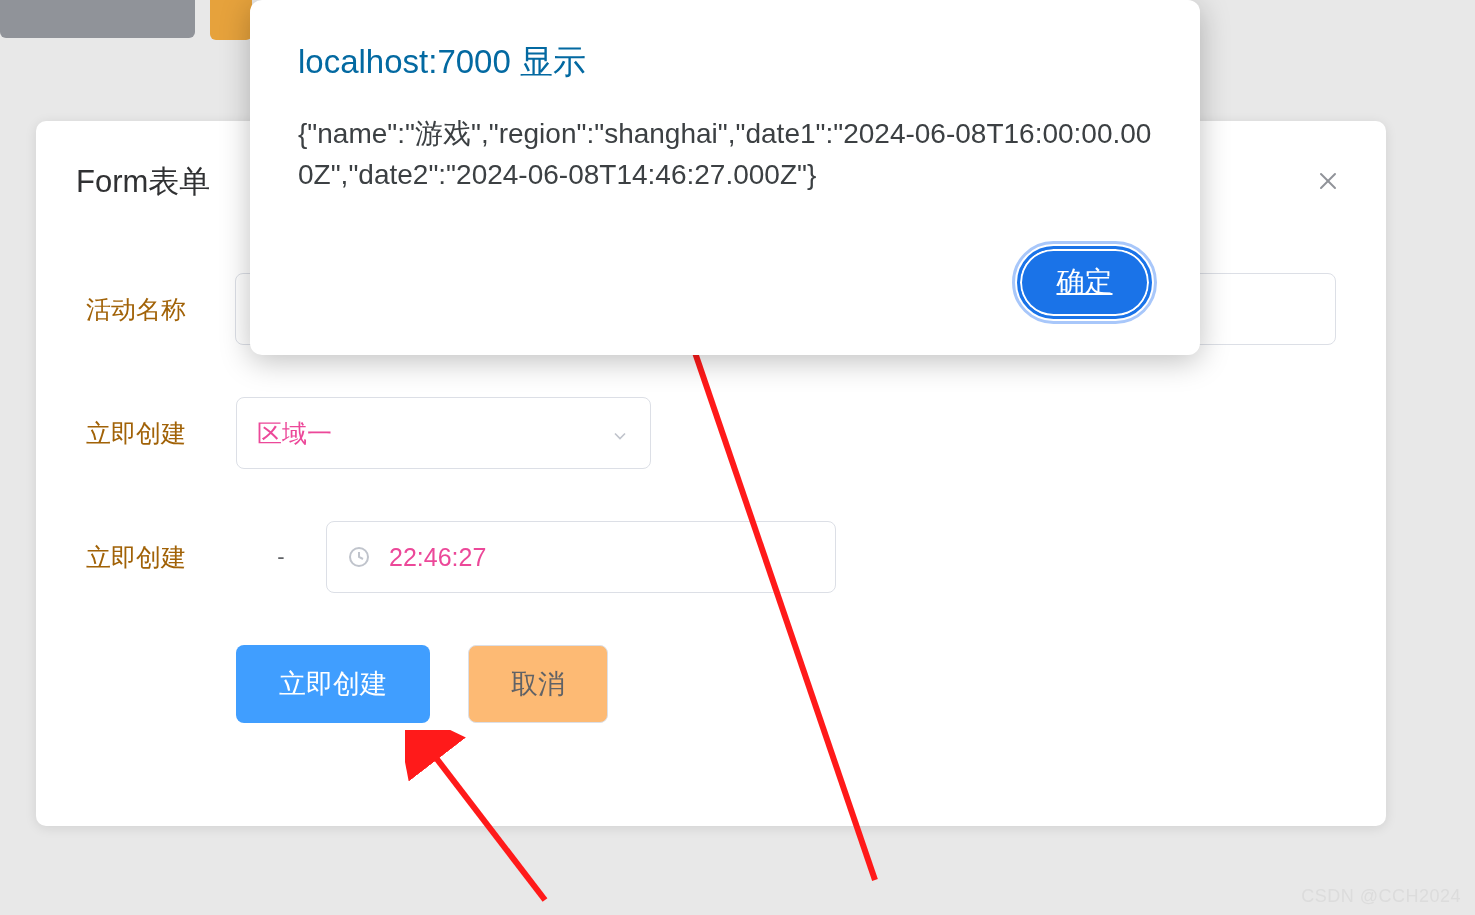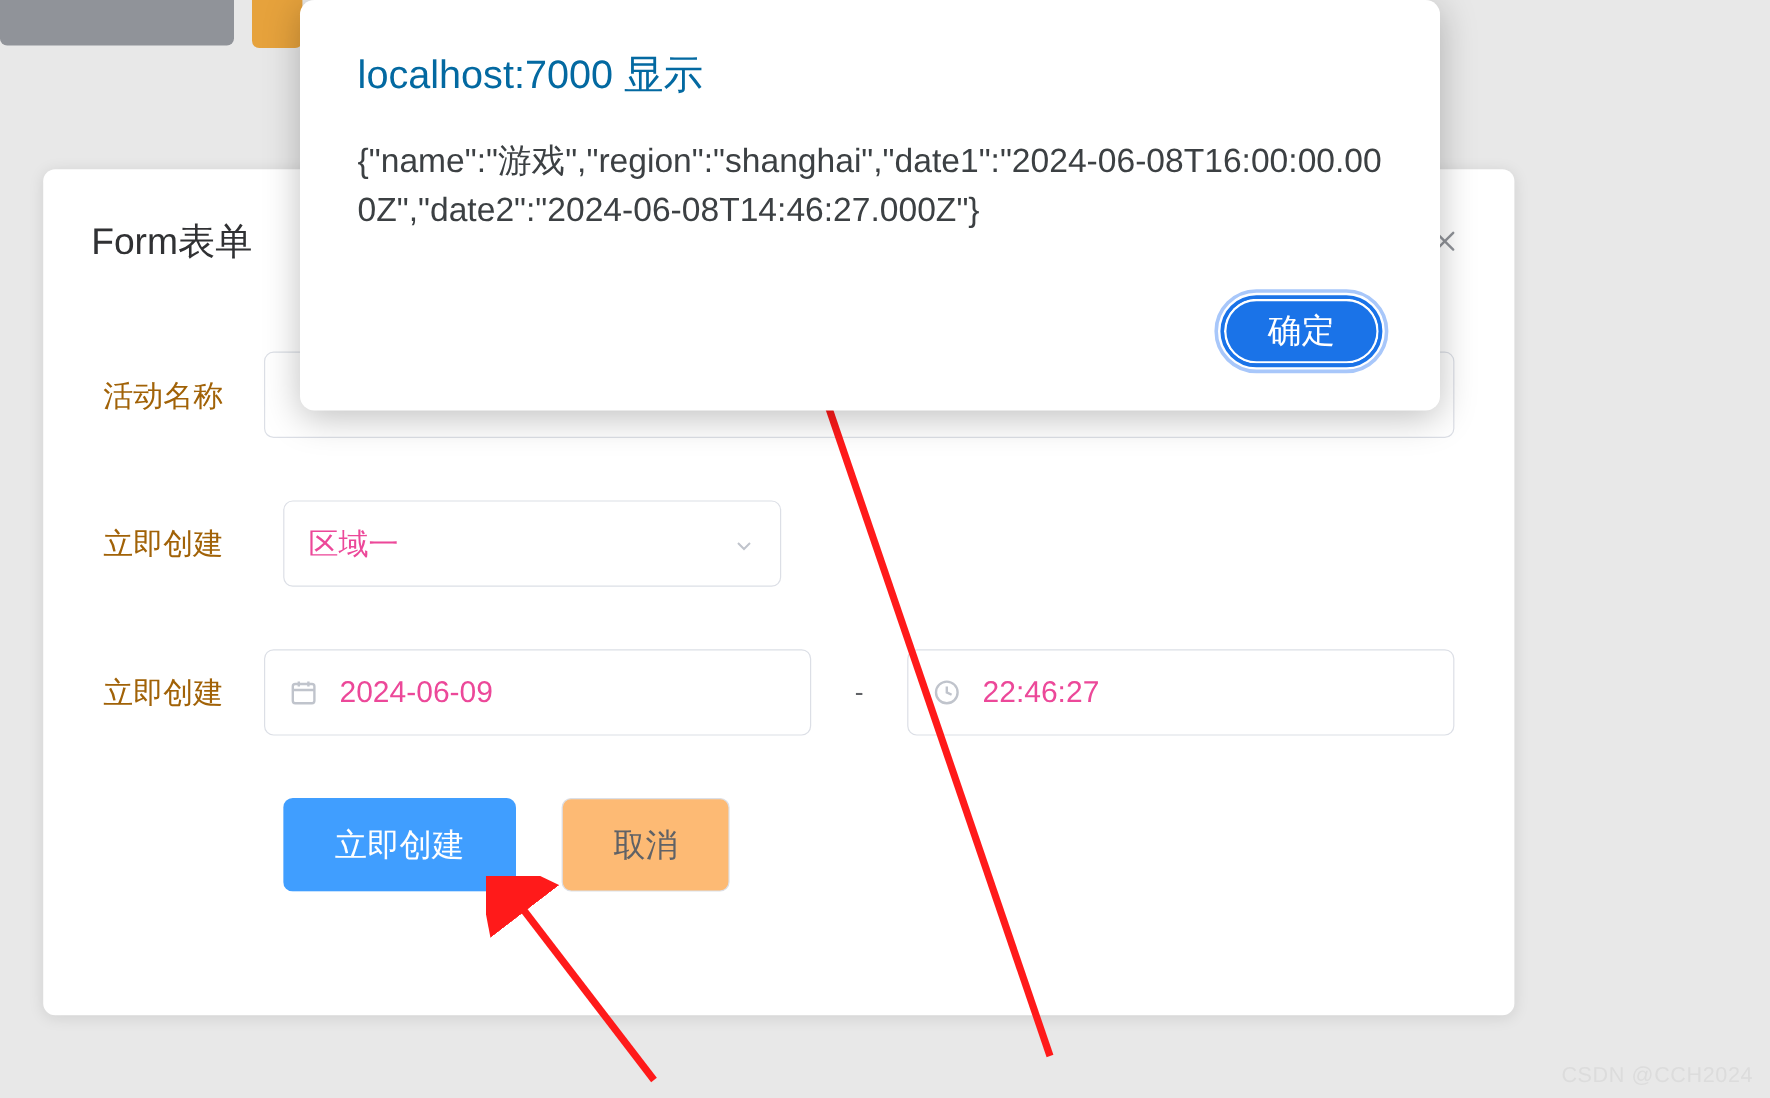--- a/index.html
+++ b/index.html
@@ -23,22 +23,22 @@
     .bg-button-orange {
       position: absolute;
       top: -10px; left: 210px;
       width: 42px; height: 50px;
       background: #e6a23c;
       border-bottom-left-radius: 6px;
       border-bottom-right-radius: 6px;
     }
     .form-card {
       position: absolute;
-      top: 141px; left: 36px;
-      width: 1226px; height: 705px;
+      top: 121px; left: 36px;
+      width: 1350px; height: 705px;
       background: #ffffff;
       border-radius: 10px;
       box-shadow: 0 2px 12px rgba(0,0,0,0.1);
       padding: 40px 50px;
     }
     .form-title {
       font-size: 31px;
       color: #303133;
       margin-bottom: 70px;
       margin-left: -10px;
@@ -145,31 +145,32 @@
     .alert-body {
       font-size: 28px;
       color: #3c4043;
       line-height: 1.48;
       margin-bottom: 50px;
       word-break: break-all;
     }
     .alert-actions { display: flex; justify-content: flex-end; }
     .alert-ok {
       min-width: 135px;
-      height: 60px;
+      height: 73px;
       background: #1a73e8;
       color: #fff;
       border: 3px solid #1a73e8;
       outline: 3px solid #a8c7fa;
       outline-offset: 2px;
       border-radius: 40px;
       font-size: 28px;
       display: flex; align-items: center; justify-content: center;
       cursor: pointer;
       box-shadow: inset 0 0 0 2px #fff;
+      text-decoration: underline;
     }
     .arrow { position: absolute; pointer-events: none; }
     .arrow svg { display: block; }
     .watermark {
       position: absolute;
       bottom: 8px; right: 14px;
       font-size: 18px;
       color: #dcdcdc;
       letter-spacing: 0.5px;
     }
@@ -201,31 +202,20 @@
       <span class="chevron">
         <svg viewBox="0 0 24 24" fill="none" stroke="currentColor" stroke-width="2">
             <polyline points="6 9 12 15 18 9"></polyline>
           </svg>
       </span>
     </div>
   </div>
 
   <div class="form-row time-row">
     <div class="form-label">立即创建</div>
-    <div class="input date-input">
-      <span class="prefix-icon">
-        <svg viewBox="0 0 24 24" fill="none" stroke="currentColor" stroke-width="2">
-            <rect x="3" y="5" width="18" height="16" rx="2"></rect>
-            <line x1="3" y1="10" x2="21" y2="10"></line>
-            <line x1="8" y1="3" x2="8" y2="7"></line>
-            <line x1="16" y1="3" x2="16" y2="7"></line>
-          </svg>
-      </span>
-      <span>2024-06-09</span>
-    </div>
     <div class="dash">-</div>
     <div class="input time-input">
       <span class="prefix-icon">
         <svg viewBox="0 0 24 24" fill="none" stroke="currentColor" stroke-width="2">
             <circle cx="12" cy="12" r="9"></circle>
             <polyline points="12 7 12 12 16 14"></polyline>
           </svg>
       </span>
       <span>22:46:27</span>
     </div>

